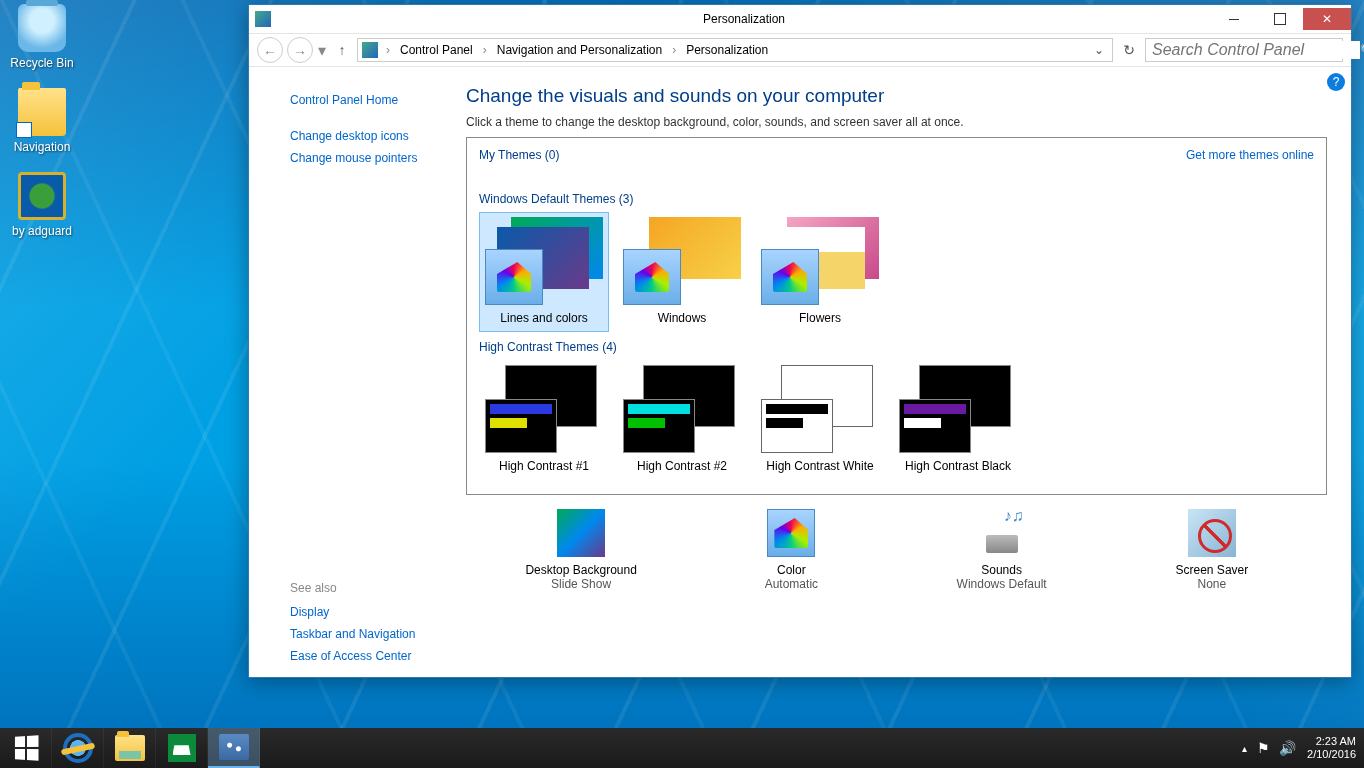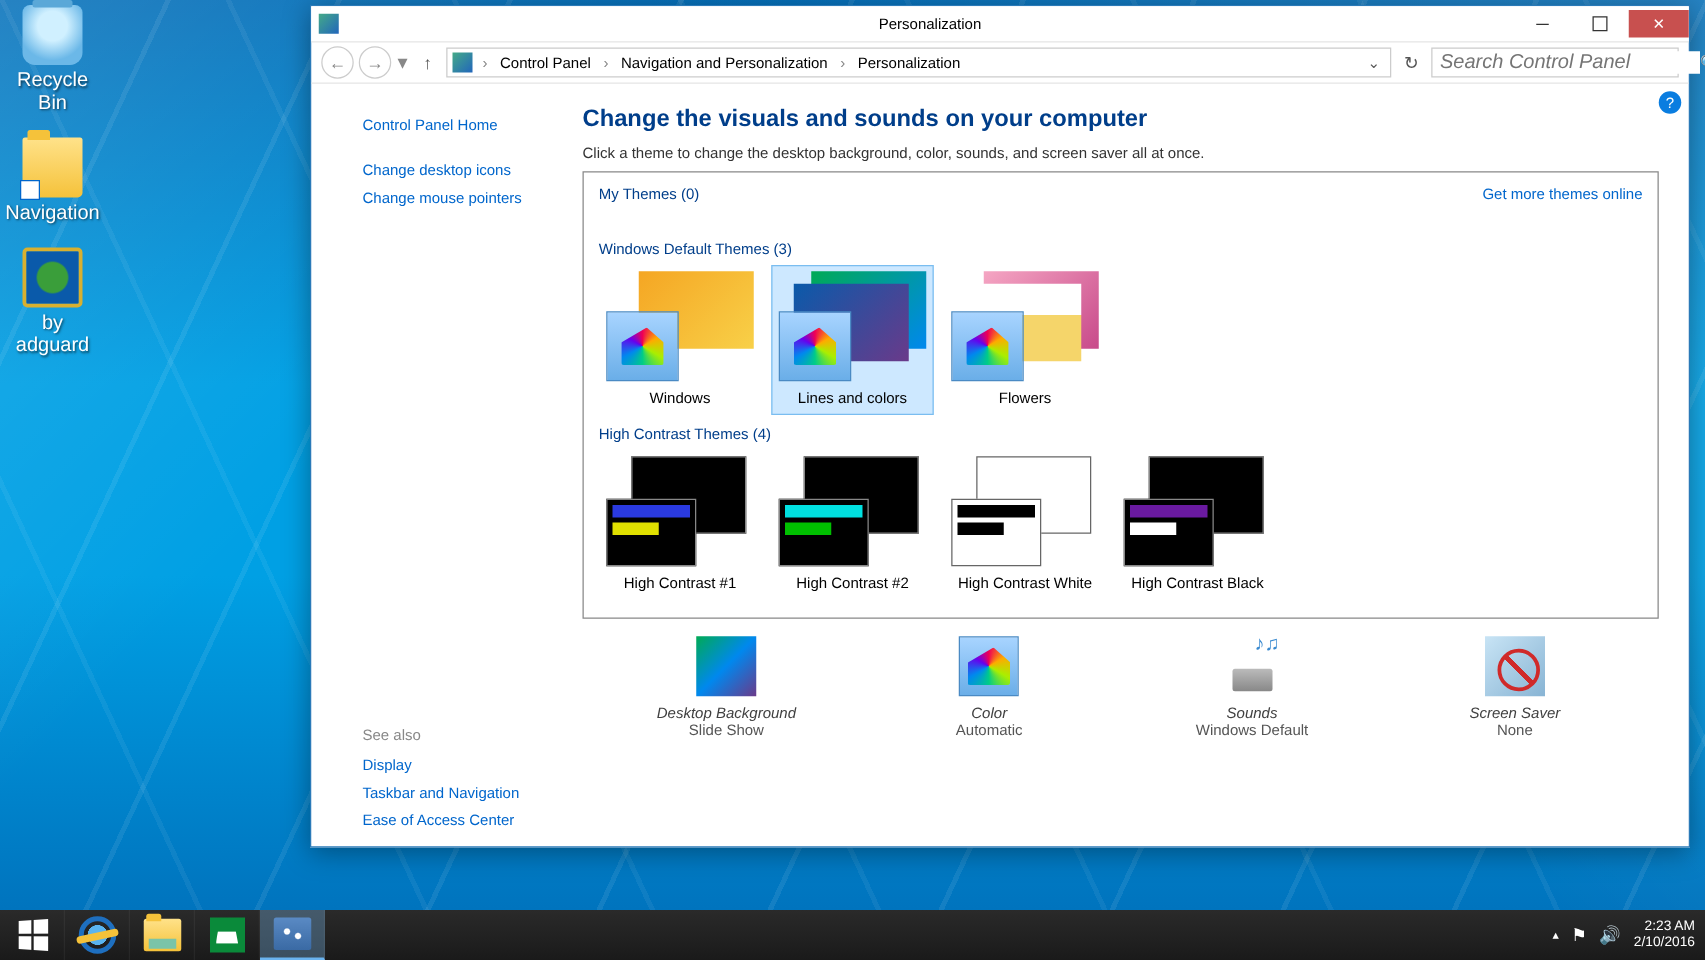--- a/index.html
+++ b/index.html
@@ -11,21 +11,21 @@
   linear-gradient(45deg, transparent 60%, rgba(255,255,255,0.15) 100%),
   linear-gradient(180deg,#006db8 0%,#00a0e4 40%,#00a0e4 60%,#006db8 100%);
 }
 .wallpaper::before { content:""; position:absolute; inset:0; background:
   repeating-linear-gradient(115deg, transparent 0 120px, rgba(255,255,255,0.08) 120px 124px),
   repeating-linear-gradient(65deg, transparent 0 160px, rgba(255,255,255,0.06) 160px 164px);
 }
 
 
 .desktop-icons { position:absolute; top:4px; left:4px; width:80px; }
-.dicon { width:76px; text-align:center; color:#fff; font-size:16px; margin-bottom:18px; cursor:pointer; text-shadow:1px 1px 2px rgba(0,0,0,.6);}
+.dicon { width:76px; text-align:center; color:#fff; font-size:12px; margin-bottom:18px; cursor:pointer; text-shadow:1px 1px 2px rgba(0,0,0,.6);}
 .dicon .glyph { width:48px; height:48px; margin:0 auto 4px; }
 .recycle { background:radial-gradient(circle at 50% 35%, #d0f0ff 30%, #6bb8e8 70%); border-radius:6px 6px 10px 10px; position:relative; }
 .recycle::before{content:"";position:absolute;top:-4px;left:8px;right:8px;height:6px;background:#5aa8d8;border-radius:2px;}
 .folder { background:linear-gradient(180deg,#ffe28a,#f5c23a); border-radius:2px 2px 4px 4px; position:relative;}
 .folder::before{content:"";position:absolute;top:-6px;left:4px;width:18px;height:8px;background:#f5c23a;border-radius:2px 2px 0 0;}
 .folder.shortcut::after{content:"";position:absolute;bottom:-2px;left:-2px;width:14px;height:14px;background:#fff;border:1px solid #0066cc;}
 .globe { background:radial-gradient(circle,#3a9e3a 40%,#0a5aaa 45%); border:3px solid #d8b030; border-radius:4px;}
 
 
 .window { position:absolute; top:4px; left:248px; width:1104px; height:674px; background:#fff; border:1px solid #2a7ab8; box-shadow:0 4px 20px rgba(0,0,0,.35); display:flex; flex-direction:column;}
@@ -52,21 +52,21 @@
 .searchbox input{border:none;outline:none;flex:1;font-size:16px;font-style:italic;}
 .searchbox .mag{color:#888;}
 
 .body { flex:1; display:flex; overflow:hidden;}
 .sidepane { width:196px; padding:22px 10px 10px 24px; font-size:12px; display:flex; flex-direction:column;margin-left:17px;}
 .sidelink { color:#0066cc; padding:4px 0; cursor:pointer;}
 .spacer{flex:1;}
 .seealso-h{color:#888;margin-bottom:6px;}
 
 .mainpane { flex:1; padding:18px 24px 12px 4px; position:relative; overflow:auto;}
-.mainpane h1 { color:#003e8a; font-weight:700; font-size:19px; margin-bottom:8px;}
+.mainpane h1 { color:#003e8a; font-weight:400; font-size:19px; margin-bottom:8px;}
 .mainpane .sub { font-size:12px; color:#333; margin-bottom:8px;}
 .help{position:absolute;top:6px;right:6px;width:18px;height:18px;border-radius:50%;background:#0a7de0;color:#fff;font-size:12px;display:flex;align-items:center;justify-content:center;}
 
 .themesbox { border:1px solid #888; padding:6px 12px 6px;}
 .sectlabel { color:#003e8a; font-size:12px; margin:4px 0 6px;}
 .moreonline { float:right; color:#0066cc; font-size:12px; cursor:pointer;}
 .themerow { display:flex; gap:8px; margin-bottom:8px; flex-wrap:wrap;}
 .theme { width:130px; text-align:center; font-size:12px; cursor:pointer; padding:4px 2px 6px; border:1px solid transparent;}
 .theme.selected { background:#cde8ff; border:1px solid #7abdf0;}
 .theme .thumb { width:118px; height:88px; margin:0 auto 6px; position:relative;}
@@ -84,21 +84,21 @@
 .theme.hc .thumb{height:88px;}
 .hc .card1{position:absolute;top:0;right:6px;width:92px;height:62px;background:#000;border:1px solid #888;}
 .hc .card2{position:absolute;bottom:0;left:0;width:72px;height:54px;background:#000;border:1px solid #888;padding:4px;}
 .hc.white .card1{background:#fff;}
 .hc.white .card2{background:#fff;}
 .bar{height:10px;margin-bottom:4px;}
 
 .bottomrow { display:flex; justify-content:space-around; padding:14px 10px 0;}
 .bitem { text-align:center; font-size:12px; cursor:pointer; width:160px;}
 .bitem .bicon{width:48px;height:48px;margin:0 auto 6px;}
-.bitem .blabel{color:#404040;font-style:italic;}
+.bitem .blabel{color:#000000;}
 .bitem .bval{color:#555;}
 .bicon.deskbg{background:linear-gradient(135deg,#0a5,#08e,#6a3a8a);}
 .bicon.color{background:linear-gradient(180deg,#a8d4ff,#6aaee8);border:1px solid #4a8ac4;display:flex;align-items:center;justify-content:center;}
 .bicon.sounds{position:relative;}
 .bicon.sounds::before{content:"♪♫";position:absolute;top:-2px;right:2px;color:#3a8ad0;font-size:16px;}
 .bicon.sounds::after{content:"";position:absolute;bottom:4px;left:8px;right:8px;height:18px;background:linear-gradient(180deg,#bbb,#888);border-radius:2px;}
 .bicon.saver{background:linear-gradient(135deg,#c8e4f5,#88b4d4);position:relative;}
 .bicon.saver::after{content:"";position:absolute;top:50%;left:50%;width:28px;height:28px;margin:-14px;border:3px solid #d02a2a;border-radius:50%;background:linear-gradient(45deg,transparent 45%,#d02a2a 45% 55%,transparent 55%);}
 
 
@@ -196,38 +196,38 @@
 
       <div class="themesbox">
         <div class="sectlabel">
           <span>My Themes (0)</span>
           <span class="moreonline">Get more themes online</span>
         </div>
         <div style="clear:both;height:20px"></div>
 
         <div class="sectlabel">Windows Default Themes (3)</div>
         <div class="themerow">
-          <div class="theme">
-            <div class="thumb">
-                <div class="bg1 win-bg"></div>
-                <div class="sw">
-                  <div class="fan"></div>
-                </div>
-              </div>
-            <div>Windows</div>
-          </div>
           <div class="theme selected">
             <div class="thumb">
                 <div class="bg1 lines-bg1"></div>
                 <div class="bg2 lines-bg2"></div>
                 <div class="sw">
                   <div class="fan"></div>
                 </div>
               </div>
             <div>Lines and colors</div>
+          </div>
+          <div class="theme">
+            <div class="thumb">
+                <div class="bg1 win-bg"></div>
+                <div class="sw">
+                  <div class="fan"></div>
+                </div>
+              </div>
+            <div>Windows</div>
           </div>
           <div class="theme">
             <div class="thumb">
                 <div class="bg1 flowers-bg1"></div>
                 <div class="bg2 flowers-bg2"></div>
                 <div class="sw">
                   <div class="fan"></div>
                 </div>
               </div>
             <div>Flowers</div>

